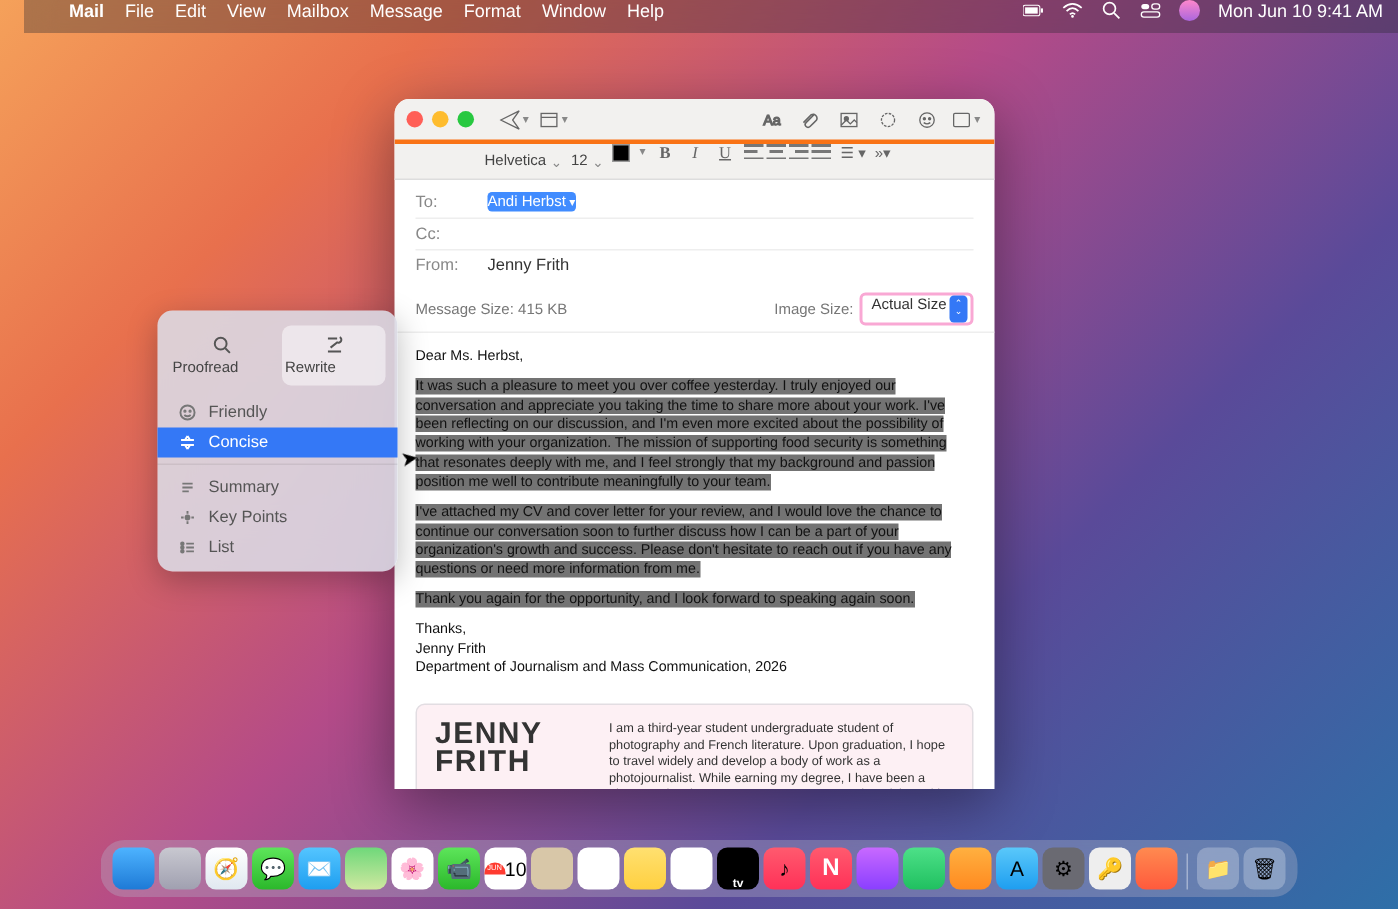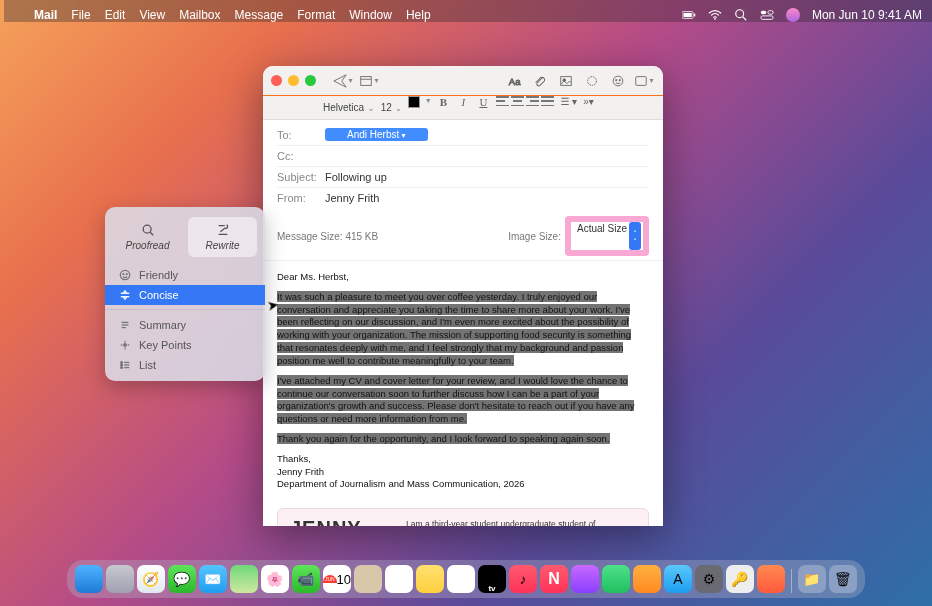--- a/index.html
+++ b/index.html
@@ -5,43 +5,43 @@
 * { margin: 0; padding: 0; box-sizing: border-box; }
 body {
   width: 932px; height: 606px;
   font-family: -apple-system, "Helvetica Neue", Helvetica, Arial, sans-serif;
   background: linear-gradient(135deg, #f5a15a 0%, #e8704d 20%, #b44b88 45%, #5a4a99 70%, #2e6fa8 100%);
   position: relative; overflow: hidden;
   font-size: 11px;
 }
 
 .menubar {
-  position: absolute; top: 0; left: 4px; right: 0; height: 22px;
+  position: absolute; top: 0; left: 16px; right: 0; height: 22px;
   background: rgba(40,40,50,0.35);
-  display: flex; align-items: flex-end; color: #fff;
+  display: flex; align-items: flex-start; color: #fff;
   padding: 0 10px; font-size: 12px;
   backdrop-filter: blur(10px);
 }
 .menubar .apple { font-size: 14px; margin-right: 6px; }
 .menubar .left { display: flex; gap: 14px; align-items: center; }
 .menubar .left .appname { font-weight: 600; }
 .menubar .right { margin-left: auto; display: flex; gap: 12px; align-items: center; }
 .menubar .right svg, .menubar .right .mi { width: 14px; height: 14px; fill: #fff; }
 .menubar .avatar { width: 14px; height: 14px; border-radius: 50%; background: linear-gradient(#f8c,#a6d); }
 
 .compose {
   position: absolute; left: 263px; top: 66px; width: 400px; height: 460px;
   background: #fff; border-radius: 10px 10px 0 0;
   box-shadow: 0 10px 40px rgba(0,0,0,0.4);
   overflow: hidden;
 }
 .titlebar {
   height: 30px; background: #f2f1ef;
   display: flex; align-items: center; padding: 0 8px;
-  border-bottom: 1px solid #f97316;
+  border-bottom: 3px solid #f97316;
   gap: 4px;
 }
 .traffic { display: flex; gap: 6px; margin-right: 12px; }
 .traffic span { width: 11px; height: 11px; border-radius: 50%; display:block; }
 .tf-close{background:#ff5f57;} .tf-min{background:#febc2e;} .tf-max{background:#28c840;}
 .tbicon { width:22px; height:22px; display:flex; align-items:center; justify-content:center; color:#666; border-radius:4px; }
 .tbicon svg{width:14px;height:14px;fill:#666;stroke:#666;}
 .tbflex { flex:1; }
 .tbicon.caret::after{content:"▾";font-size:8px;color:#888;margin-left:1px;}
 .formatbar {
@@ -53,44 +53,44 @@
 .formatbar .sel::after{content:"⌄";font-size:9px;color:#888;}
 .swatch{width:12px;height:12px;background:#000;border:1px solid #999;}
 .fbtn{color:#666;font-family:serif;font-size:11px;width:14px;text-align:center;}
 .fbtn.b{font-weight:bold;} .fbtn.i{font-style:italic;} .fbtn.u{text-decoration:underline;}
 .aligns{display:flex;gap:2px;} .aligns span{width:13px;height:10px;display:flex;flex-direction:column;justify-content:space-between;}
 .aligns span i{display:block;height:1.5px;background:#777;}
 .headers { padding: 4px 14px; }
 .hrow { display:flex; align-items:center; padding: 4px 0; font-size:11px; color:#888; border-bottom:1px solid #eee;}
 .hrow .lab{width:48px;}
 .hrow .val{color:#333;font-size:11px;flex:1;}
-.token{background:#418cff;color:#fff;padding:1px 22px;border-radius:3px;font-size:10px;}
+.token{background:#418cff;color:#fff;padding:1px 0;border-radius:3px;font-size:10px;}
 .token::after{content:" ▾";font-size:8px;}
 .meta{display:flex;padding:4px 14px;font-size:10px;color:#777;border-bottom:1px solid #eee;align-items:center;}
 .meta .r{margin-left:auto;display:flex;align-items:center;gap:4px;}
-.imgsel{background:#fff;border:6px solid #f9a8d4;border-radius:4px;padding:1px 16px 16px 6px;font-size:10px;color:#333;position:relative;}
+.imgsel{background:#fff;border:2px solid #f9a8d4;border-radius:4px;padding:1px 16px 6px 6px;font-size:10px;color:#333;position:relative;}
 .imgsel .chevs{position:absolute;right:2px;top:0;bottom:0;width:12px;background:#3478f6;border-radius:3px;display:flex;flex-direction:column;align-items:center;justify-content:center;}
 .imgsel .chevs::before{content:"⌃";color:#fff;font-size:6px;line-height:5px;}
 .imgsel .chevs::after{content:"⌄";color:#fff;font-size:6px;line-height:5px;}
 .body{padding:10px 14px 4px;font-size:9.5px;line-height:1.35;color:#111;}
 .body p{margin-bottom:7px;}
 .body .sel-p{background:#737373;}
 .resume{margin:6px 14px 0;border:1px solid #e2dde2;border-radius:6px;background:#fdf0f4;padding:10px 12px 4px;font-size:8px;color:#333;overflow:hidden;height:140px;}
 .resume .rhead{display:flex;gap:16px;}
 .resume .name{font-size:20px;font-weight:800;letter-spacing:1px;line-height:0.95;width:100px;}
 .resume .intro{font-size:8.5px;line-height:1.3;flex:1;}
 
 .aipanel{
   position:absolute; left:105px; top:207px; width:160px;
   background: rgba(220,225,235,0.85); backdrop-filter: blur(20px);
   border-radius:10px; box-shadow: 0 6px 20px rgba(0,0,0,0.25);
   padding:6px 0; font-size:11px; color:#333;
 }
 .aitabs{display:flex;padding:4px 8px 8px;gap:6px;}
-.aitab{flex:1;text-align:center;border-radius:6px;padding:6px 2px;font-size:10px;color:#444;font-style:italic;}
+.aitab{flex:1;border-radius:6px;padding:6px 2px;font-size:10px;color:#444;}
 .aitab.active{background:rgba(255,255,255,0.5);}
 .aitab svg{display:block;margin:0 auto 3px;width:14px;height:14px;stroke:#555;fill:none;stroke-width:1.5;}
 .aiitem{display:flex;align-items:center;gap:8px;padding:4px 14px;color:#555;}
 .aiitem svg{width:12px;height:12px;stroke:#777;fill:none;stroke-width:1.5;}
 .aiitem.hl{background:#3478f6;color:#fff;}
 .aiitem.hl svg{stroke:#fff;}
 .aigap{height:6px;border-top:1px solid rgba(0,0,0,0.07);margin-top:4px;padding-top:2px;}
 .cursor{position:absolute;left:267px;top:297px;font-size:14px;color:#000;z-index:50;transform:rotate(-10deg);}
 
 .dock{
@@ -257,24 +257,20 @@
     <span style="font-size:10px;color:#666;">»▾</span>
   </div>
   <div class="headers">
     <div class="hrow">
       <span class="lab">To:</span>
       <span class="token">Andi Herbst</span>
     </div>
     <div class="hrow">
       <span class="lab">Cc:</span>
     </div>
-    <div class="hrow">
-      <span class="lab">Subject:</span>
-      <span class="val">Following up</span>
-    </div>
     <div class="hrow" style="border-bottom:none;">
       <span class="lab">From:</span>
       <span class="val">Jenny Frith</span>
     </div>
   </div>
   <div class="meta">
     <span>Message Size:</span>&nbsp;
     <span>415 KB</span>
     <div class="r">
       <span>Image Size:</span>

